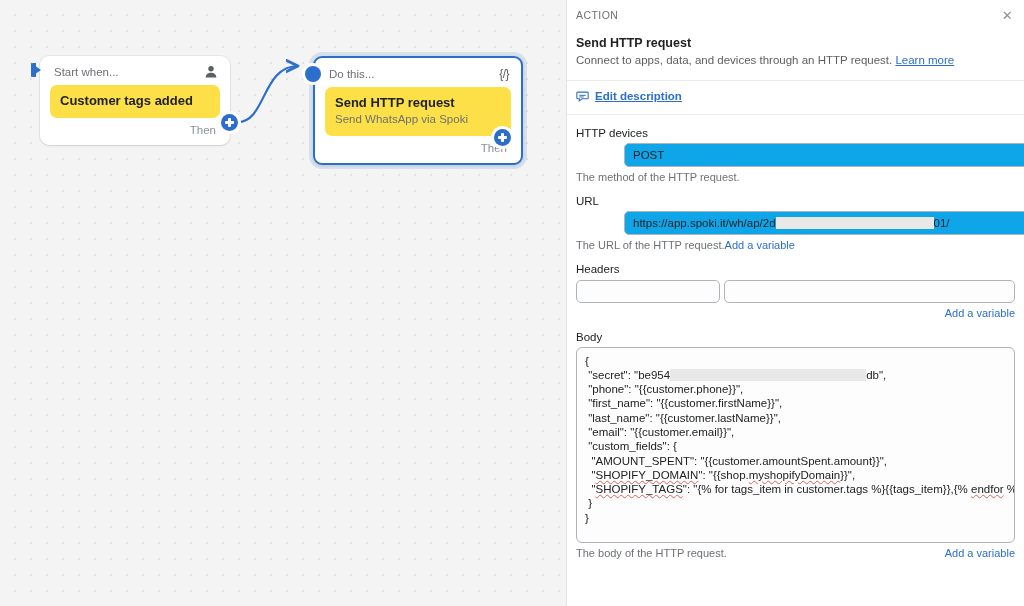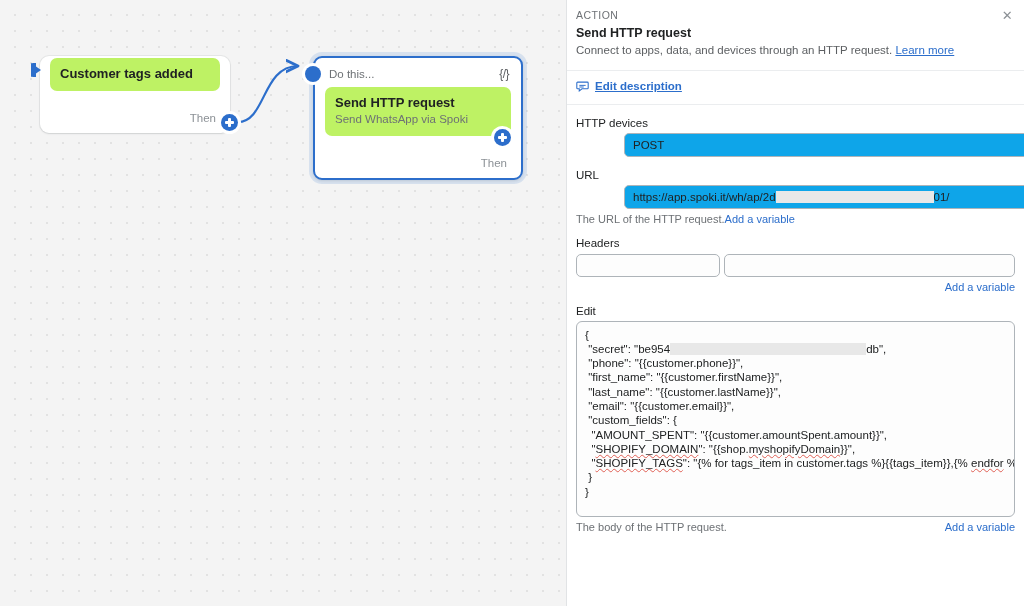--- a/index.html
+++ b/index.html
@@ -29,22 +29,22 @@
     background: #ffffff;
     border-radius: 9px;
     box-shadow: 0 1px 2px rgba(22,29,37,.10), 0 0 0 1px rgba(22,29,37,.06);
   }
   .node-head {
     display: flex; align-items: center; justify-content: space-between;
     padding: 9px 12px 4px 14px;
     font-size: 11.5px; color: #6d7175;
   }
   .node-body-chip {
-    margin: 2px 10px 15px 10px;
-    background: #bef264;
+    margin: 2px 10px 0 10px;
+    background: #fde047;
     border-radius: 7px;
     padding: 8px 10px 9px 10px;
   }
   .node-title { font-size: 13px; font-weight: bold; color: #202223; line-height: 1.25; }
   .node-sub { font-size: 11.5px; color: #6d7175; margin-top: 1px; line-height: 1.25; }
   .node-foot {
     display: flex; align-items: center; justify-content: flex-end;
     padding: 6px 14px 9px 0;
     font-size: 11.5px; color: #8c9196;
   }
@@ -104,21 +104,21 @@
     background: #ffffff;
     border-left: 1px solid #e1e3e5;
     overflow: hidden;
   }
 
   .p-sec { padding: 9px 9px 11px 9px; border-bottom: 1px solid #ebedef; }
 
   .eyebrow {
     display: flex; align-items: flex-start; justify-content: space-between;
     font-size: 10.5px; color: #6d7175; letter-spacing: .45px;
-    margin-bottom: 4px;
+    margin-bottom: 14px;
   }
   .close-x {
     font-size: 13px; color: #8c9196; line-height: 1; cursor: pointer;
     padding: 0 2px;
   }
   .p-title { font-size: 12.5px; font-weight: bold; color: #202223; }
   .p-desc { font-size: 11.5px; color: #5c5f62; margin-top: 3px; line-height: 1.35; }
   .lnk { color: #2c6ecb; text-decoration: underline; }
 
   .edit-row {
@@ -194,20 +194,27 @@
       <defs>
         <marker id="arw" markerWidth="7" markerHeight="7" refX="5.4" refY="3" orient="auto">
           <path d="M0,0.4 L5.4,3 L0,5.6" fill="none" stroke="#2c6ecb" stroke-width="1.3" stroke-linecap="round" stroke-linejoin="round"></path>
         </marker>
       </defs>
       <path d="M238,122 C266,122 262,66 298,66" fill="none" stroke="#2c6ecb" stroke-width="2.2" marker-end="url(#arw)"></path>
     </svg>
 
     <div class="node" id="trigger-node">
       <div id="trigger-flag"></div>
+      <div class="node-head">
+        <span>Start when...</span>
+        <svg class="person-icon" viewBox="0 0 16 16">
+          <circle cx="8" cy="4.3" r="3.1" fill="#5c5f62"></circle>
+          <path d="M1.9,14.2 C1.9,10.9 4.6,8.8 8,8.8 C11.4,8.8 14.1,10.9 14.1,14.2 Z" fill="#5c5f62"></path>
+        </svg>
+      </div>
       <div class="node-body-chip">
         <div class="node-title">Customer tags added</div>
       </div>
       <div class="node-foot">
         <span>Then</span>
       </div>
     </div>
     <div class="plus-btn" id="trigger-plus"></div>
 
     <div class="node" id="action-node">
@@ -257,20 +264,21 @@
         <span>POST</span>
         <span class="stepper">
           <svg width="8" height="5" viewBox="0 0 8 5">
               <path d="M1,4 L4,1 L7,4" fill="none" stroke="#5c5f62" stroke-width="1.1" stroke-linecap="round" stroke-linejoin="round"></path>
             </svg>
           <svg width="8" height="5" viewBox="0 0 8 5">
               <path d="M1,1 L4,4 L7,1" fill="none" stroke="#5c5f62" stroke-width="1.1" stroke-linecap="round" stroke-linejoin="round"></path>
             </svg>
         </span>
       </div>
+      <div class="f-help">The method of the HTTP request.</div>
     </div>
 
     <div class="field">
       <div class="f-label">URL</div>
       <div class="f-ctrl">
         <span>https://app.spoki.it/wh/ap/2d</span>
           <span class="redact" style="width:158px"></span>
           <span>01/</span>
       </div>
       <div style="display:flex;align-items:flex-start;justify-content:flex-start">
@@ -284,21 +292,21 @@
       <div class="hdr-table">
         <div class="hdr-row">
           <div class="hdr-in k"></div>
           <div class="hdr-in v"></div>
         </div>
       </div>
       <div class="addvar"><span>Add a variable</span></div>
     </div>
 
     <div class="field">
-      <div class="f-label">Edit</div>
+      <div class="f-label">Body</div>
       <div class="code-area" id="body-code" style="height:196px"><div>{</div><div><span> "secret": "be954</span><span class="redact" style="width: 196px;"></span><span>db",</span></div><div> "phone": "{{customer.phone}}",</div><div> "first_name": "{{customer.firstName}}",</div><div> "last_name": "{{customer.lastName}}",</div><div> "email": "{{customer.email}}",</div><div> "custom_fields": {</div><div>  "AMOUNT_SPENT": "{{customer.amountSpent.amount}}",</div><div>  "<span class="sq">SHOPIFY_DOMAIN</span>": "{{shop.<span class="sq">myshopifyDomain</span>}}",</div><div>  "<span class="sq">SHOPIFY_TAGS</span>": "{% for tags_item in customer.tags %}{{tags_item}},{% <span class="sq">endfor</span> %}"</div><div> }</div><div>}</div></div>
       <div style="display:flex;align-items:flex-start;justify-content:space-between">
         <div class="f-help">The body of the HTTP request.</div>
         <div class="addvar"><span>Add a variable</span></div>
       </div>
     </div>
 
   </div>
 </div>
 

